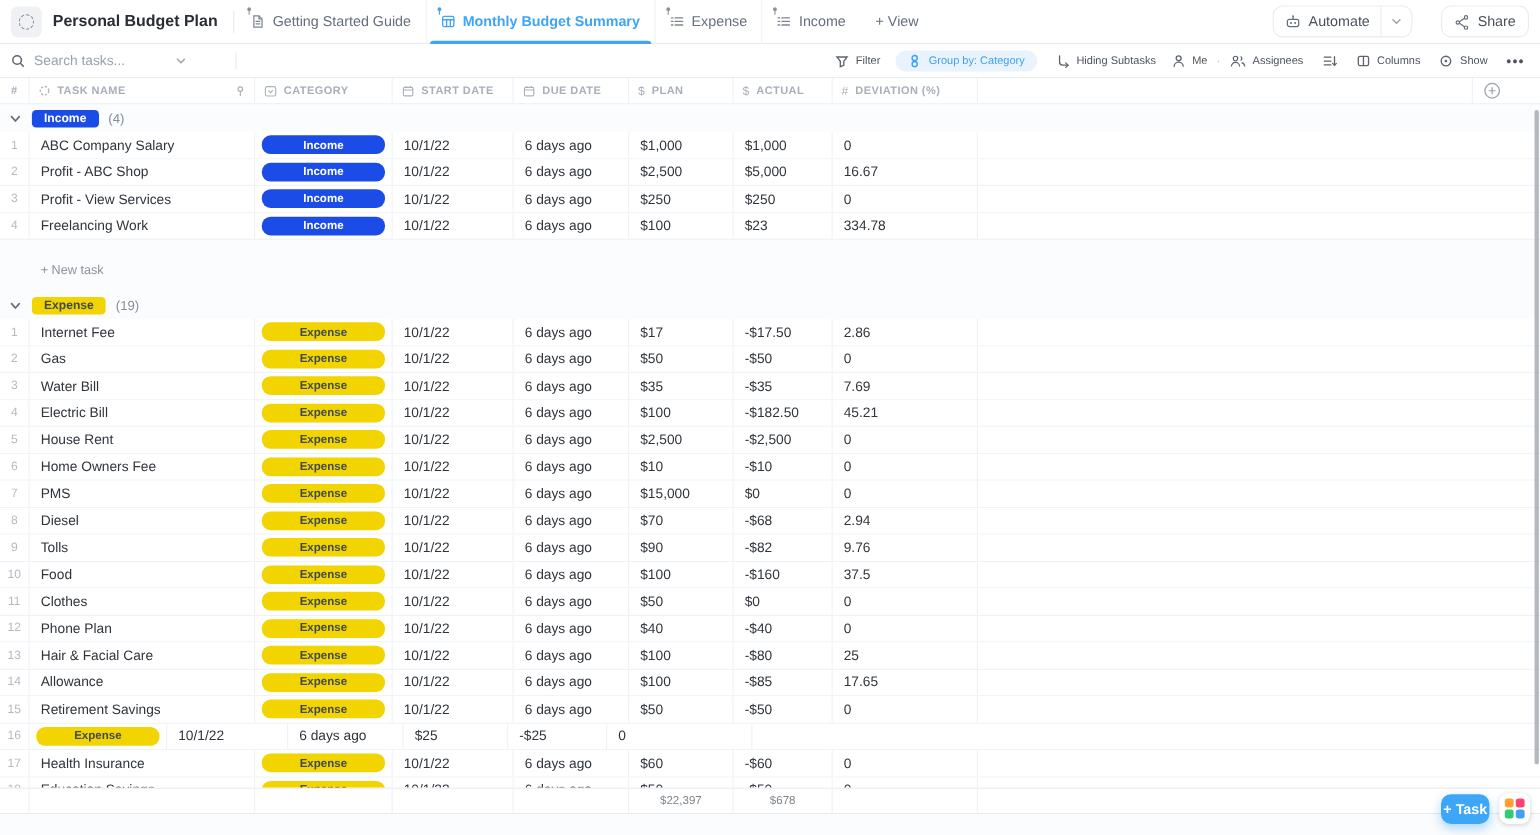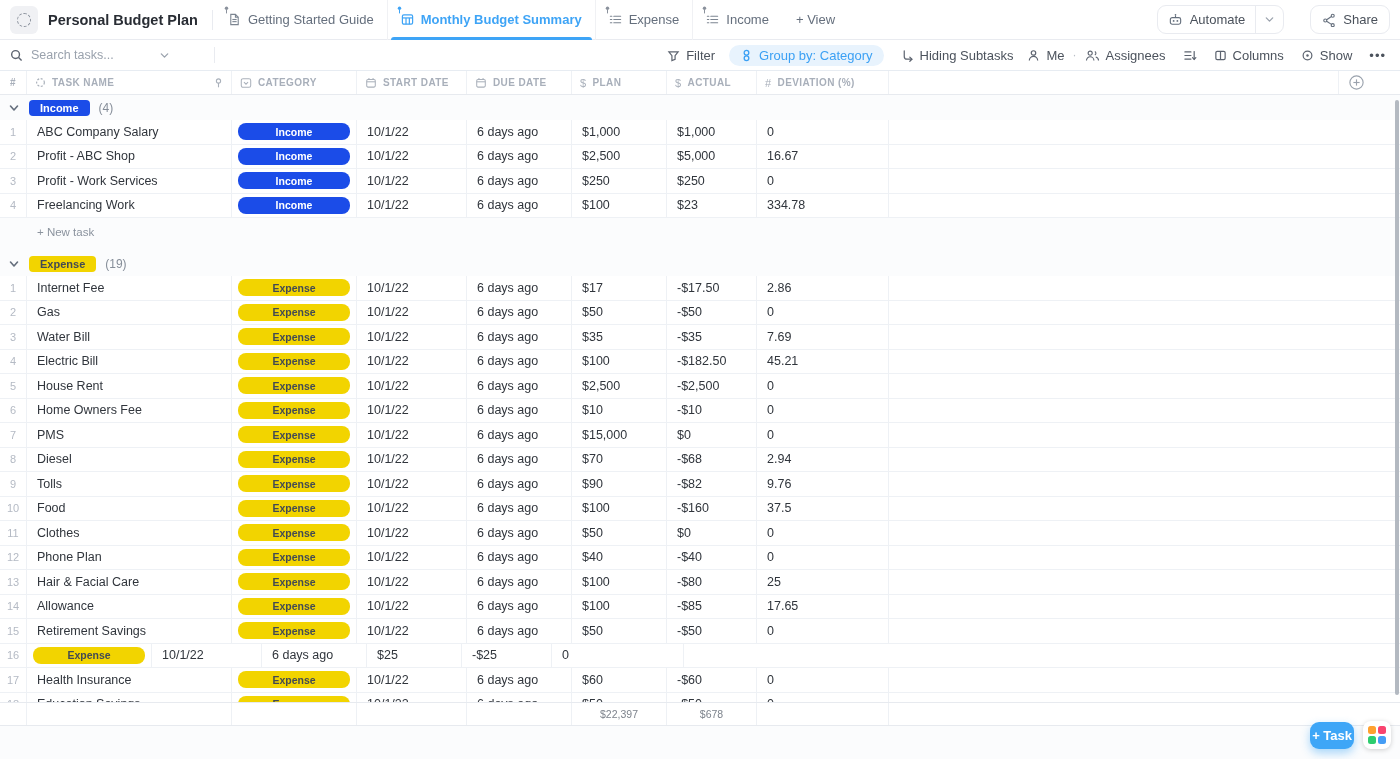--- a/index.html
+++ b/index.html
@@ -27,21 +27,21 @@
   .automate-main{display:flex;align-items:center;gap:7px;padding:0 10px;font-size:13px;color:#4a515b;cursor:pointer;height:100%;}
   .automate-chev{display:flex;align-items:center;justify-content:center;width:28px;height:100%;border-left:1px solid #e9ebf0;cursor:pointer;}
 
   
   .toolbar{height:31px;background:#fff;border-bottom:1px solid #e7ecf2;display:flex;align-items:center;padding:0 14px 0 10px;}
   .search{display:flex;align-items:center;gap:8px;width:196px;}
   .search input{border:none;outline:none;font-size:12.5px;color:#3c434c;width:120px;font-family:"Liberation Sans",sans-serif;background:transparent;}
   .search input::placeholder{color:#9aa2ad;}
   .tool-divider{width:1px;height:16px;background:#e9ebf0;margin:0 8px;}
   .toolbar-spacer{flex:1}
-  .tool-item{display:flex;align-items:center;gap:6px;font-size:13px;color:#4c535d;margin-left:17px;cursor:pointer;white-space:nowrap;}
+  .tool-item{display:flex;align-items:center;gap:6px;font-size:10px;color:#4c535d;margin-left:17px;cursor:pointer;white-space:nowrap;}
   .tool-item.groupby{background:#e8f3fd;color:#3ba0f4;border-radius:14px;padding:3px 11px;margin-left:14px;}
   .dot-sep{color:#b9bec7;margin-left:8px;font-size:12px;}
   .tool-item.me{margin-left:14px}
   .tool-item.assignees{margin-left:8px}
   .more-dots{font-size:13px;color:#4c535d;letter-spacing:1px;margin-left:17px;cursor:pointer;}
 
   
   .gridhead{height:24px;background:#fff;border-bottom:1px solid #e7eaef;display:flex;align-items:stretch;}
   .hc{display:flex;align-items:center;gap:6px;font-size:10px;font-weight:700;letter-spacing:.4px;color:#a8afba;border-right:1px solid #eef1f5;padding:0 8px;white-space:nowrap;}
   .hc .sym{font-size:11px;font-weight:400;color:#a8afba;}
@@ -64,21 +64,21 @@
   .chev{cursor:pointer;display:flex;align-items:center;}
   .gbadge{font-size:11px;font-weight:700;padding:2px 11px;border-radius:4px;cursor:pointer;}
   .gcount{font-size:12px;color:#868e99;}
   .rows{background:#fff;}
   .rows.clip{max-height:426px;overflow:hidden;}
   .row{display:flex;align-items:stretch;height:24.5px;border-bottom:1px solid #eef1f5;background:#fff;}
   .cell{display:flex;align-items:center;border-right:1px solid #eef1f5;padding:0 10px;font-size:12.5px;color:#30353c;white-space:nowrap;overflow:hidden;}
   .cell.c-num{justify-content:center;padding:0;font-size:11px;color:#b4bac4;}
   .cell.c-cat{justify-content:center;padding:0 6px;}
   .rbadge{width:112px;height:17px;border-radius:8px;display:flex;align-items:center;justify-content:center;font-size:10.5px;font-weight:700;cursor:pointer;}
-  .new-task{height:27px;display:flex;align-items:center;padding-left:37px;font-size:11.5px;color:#8b939e;cursor:pointer;}
+  .new-task{height:27px;display:flex;align-items:center;padding-left:37px;font-size:11.5px;color:#8b939e;cursor:pointer;margin-top:14px;}
   .exp-gap{height:6px}
 
   
   .totals-row{display:flex;align-items:stretch;height:24px;background:#fff;border-top:1px solid #e7eaef;border-bottom:1px solid #e7eaef;}
   .tcell{border-right:1px solid #eef1f5;display:flex;align-items:center;justify-content:center;font-size:10.5px;color:#7d838c;}
   .t-fill{flex:1}
 
   
   .vscroll{position:absolute;right:1px;top:100px;width:4px;height:595px;background:#b3b9c1;border-radius:2px;cursor:grab;}
   .fab{position:absolute;right:46px;bottom:10px;height:27px;background:#3ea6f7;color:#fff;font-size:13px;font-weight:700;border:none;border-radius:9px;padding:0 2px;display:flex;align-items:center;box-shadow:0 4px 10px rgba(62,166,247,.45);cursor:pointer;font-family:"Liberation Sans",sans-serif;}
@@ -432,21 +432,21 @@
             <span class="rbadge" style="background: rgb(27, 76, 232); color: rgb(255, 255, 255);">Income</span>
           </div>
           <div class="cell c-start">10/1/22</div>
           <div class="cell c-due">6 days ago</div>
           <div class="cell c-plan">$2,500</div>
           <div class="cell c-actual">$5,000</div>
           <div class="cell c-dev">16.67</div>
         </div>
         <div class="row">
           <div class="cell c-num">3</div>
-          <div class="cell c-name">Profit - Work Services</div>
+          <div class="cell c-name">Profit - View Services</div>
           <div class="cell c-cat">
             <span class="rbadge" style="background: rgb(27, 76, 232); color: rgb(255, 255, 255);">Income</span>
           </div>
           <div class="cell c-start">10/1/22</div>
           <div class="cell c-due">6 days ago</div>
           <div class="cell c-plan">$250</div>
           <div class="cell c-actual">$250</div>
           <div class="cell c-dev">0</div>
         </div>
         <div class="row">

